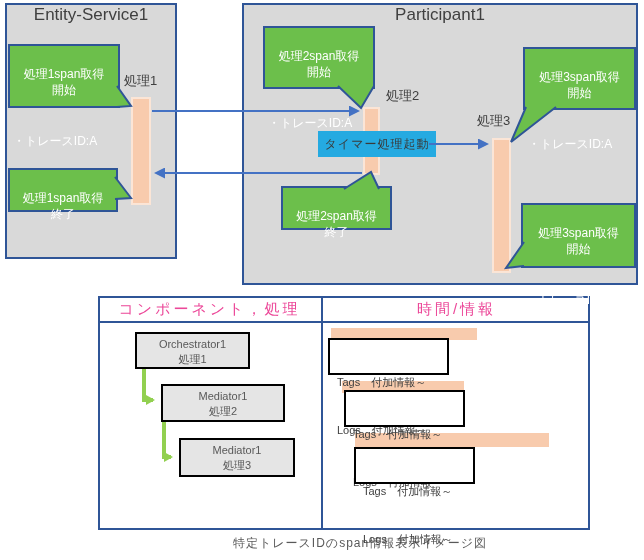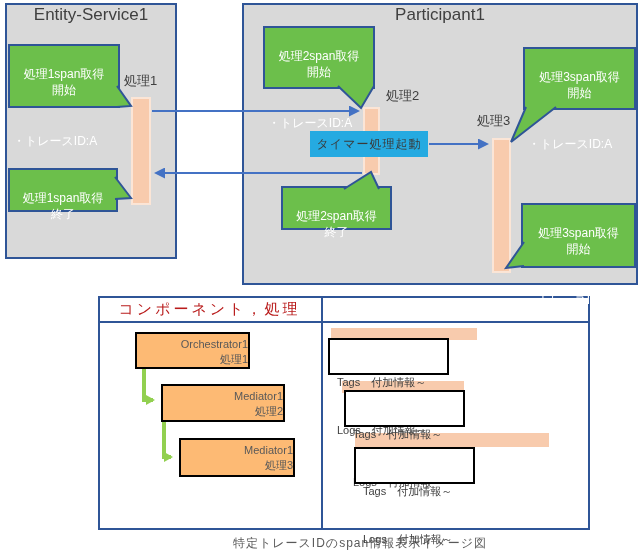--- a/index.html
+++ b/index.html
@@ -11,23 +11,23 @@
   .activation{background:#F8CBAD;border:2px solid #FBE5D6;}
   .proc-label{font-size:13px;color:#404040;white-space:nowrap;}
   .callout{background:#6CBF4B;border:2px solid #2F5597;color:#FFFFFF;font-size:12px;
            line-height:16px;padding-top:20px;z-index:40;}
   .cl-c{text-align:center;}
   .cl-l{text-align:left;padding-left:3px;white-space:nowrap;margin-top:35px;}
   .timer{background:#25AAE1;color:#3A3A3A;font-size:12px;text-align:center;
          line-height:26px;letter-spacing:1px;z-index:20;}
   .overlay{position:absolute;left:0;top:0;z-index:50;pointer-events:none;}
   .tbl-border{border:2px solid #2F5597;background:#FFFFFF;}
-  .tbl-head{font-size:15px;color:#b91c1c;letter-spacing:3px;text-align:center;white-space:nowrap;}
+  .tbl-head{font-size:15px;color:#ec4899;letter-spacing:3px;text-align:center;white-space:nowrap;}
   .bluefill{background:#2F5597;}
-  .flow-node{background:#fdba74;border:2px solid #000000;text-align:right;font-size:11px;
+  .flow-node{background:#e5e5e5;border:2px solid #000000;text-align:center;font-size:11px;
              line-height:15px;color:#595959;padding-top:3px;z-index:15;}
   .span-bar{background:#F8CBAD;z-index:10;}
   .span-box{background:#FFFFFF;border:2px solid #000000;font-size:11px;line-height:16px;
             color:#404040;padding:2px 0 0 7px;white-space:pre;z-index:15;}
   .caption{font-size:12px;color:#595959;text-align:center;letter-spacing:1px;}
   .z10{z-index:10;}
 </style>
 </head>
 <body>
 
@@ -41,21 +41,21 @@
   </div>
 
   <div class="abs activation z10" style="left:131px;top:97px;width:20px;height:108px;"></div>
   <div class="abs activation z10" style="left:363px;top:107px;width:17px;height:68px;"></div>
   <div class="abs activation z10" style="left:492px;top:138px;width:19px;height:135px;"></div>
 
   <div class="abs proc-label" style="left:124px;top:72px;">処理1</div>
   <div class="abs proc-label" style="left:386px;top:87px;">処理2</div>
   <div class="abs proc-label" style="left:477px;top:112px;">処理3</div>
 
-  <div class="abs timer" style="left:310px;top:131px;width:118px;height:26px;">タイマー処理起動</div>
+  <div class="abs timer" style="left:318px;top:131px;width:118px;height:26px;">タイマー処理起動</div>
 
   <div class="abs callout" style="left:8px;top:44px;width:112px;height:64px;">
     <div class="cl-c">処理1span取得</div>
     <div class="cl-c">開始</div>
     <div class="cl-l">・トレースID:A</div>
   </div>
   <div class="abs callout" style="left:8px;top:168px;width:110px;height:44px;">
     <div class="cl-c">処理1span取得</div>
     <div class="cl-c">終了</div>
   </div>
@@ -76,20 +76,21 @@
   <div class="abs callout" style="left:521px;top:203px;width:115px;height:65px;">
     <div class="cl-c">処理3span取得</div>
     <div class="cl-c">開始</div>
     <div class="cl-l">・トレースID:A</div>
   </div>
 
   <div class="abs tbl-border" style="left:98px;top:296px;width:492px;height:234px;"></div>
   <div class="abs bluefill" style="left:98px;top:321px;width:492px;height:2px;"></div>
   <div class="abs bluefill" style="left:321px;top:296px;width:2px;height:234px;"></div>
   <div class="abs tbl-head" style="left:98px;top:300px;width:223px;">コンポーネント，処理</div>
+  <div class="abs tbl-head" style="left:323px;top:300px;width:267px;">時間/情報</div>
 
   <div class="abs flow-node" style="left:135px;top:332px;width:115px;height:37px;">
     <div>Orchestrator1</div>
     <div>処理1</div>
   </div>
   <div class="abs flow-node" style="left:161px;top:384px;width:124px;height:38px;">
     <div>Mediator1</div>
     <div>処理2</div>
   </div>
   <div class="abs flow-node" style="left:179px;top:438px;width:116px;height:39px;">

